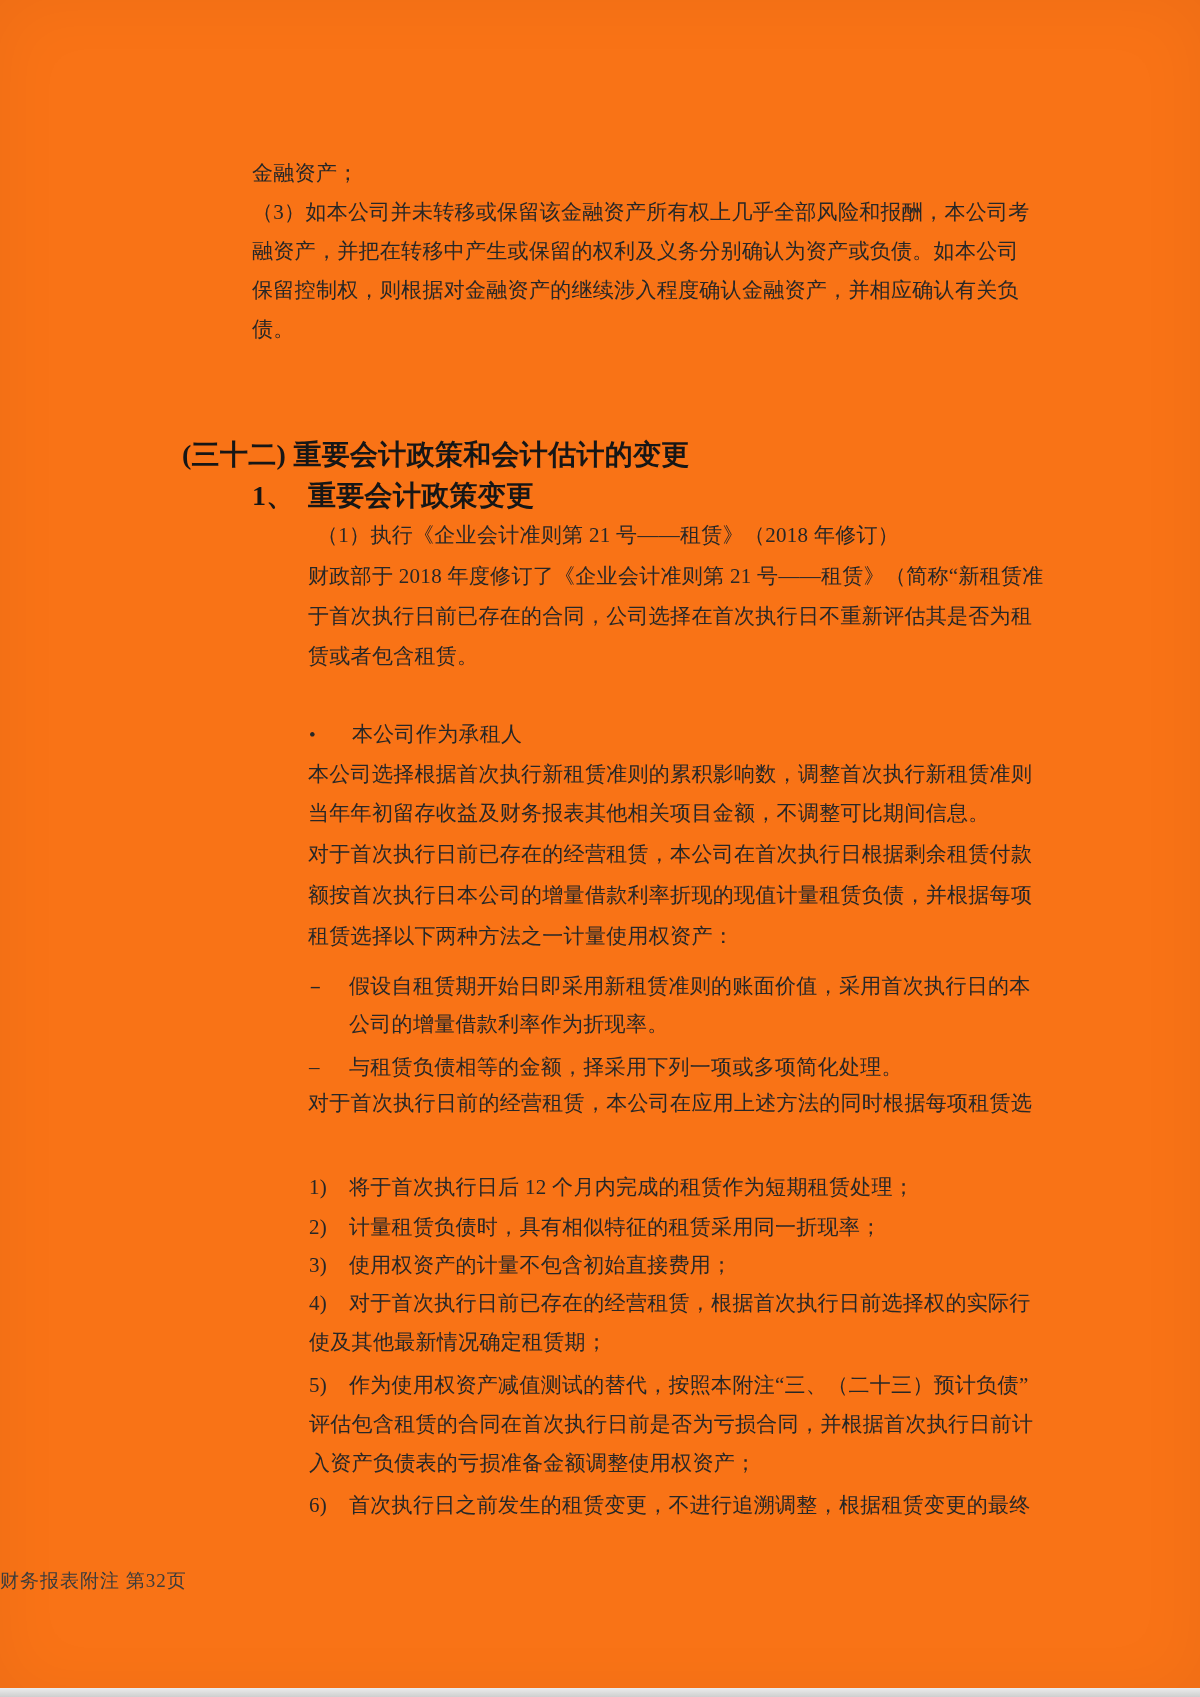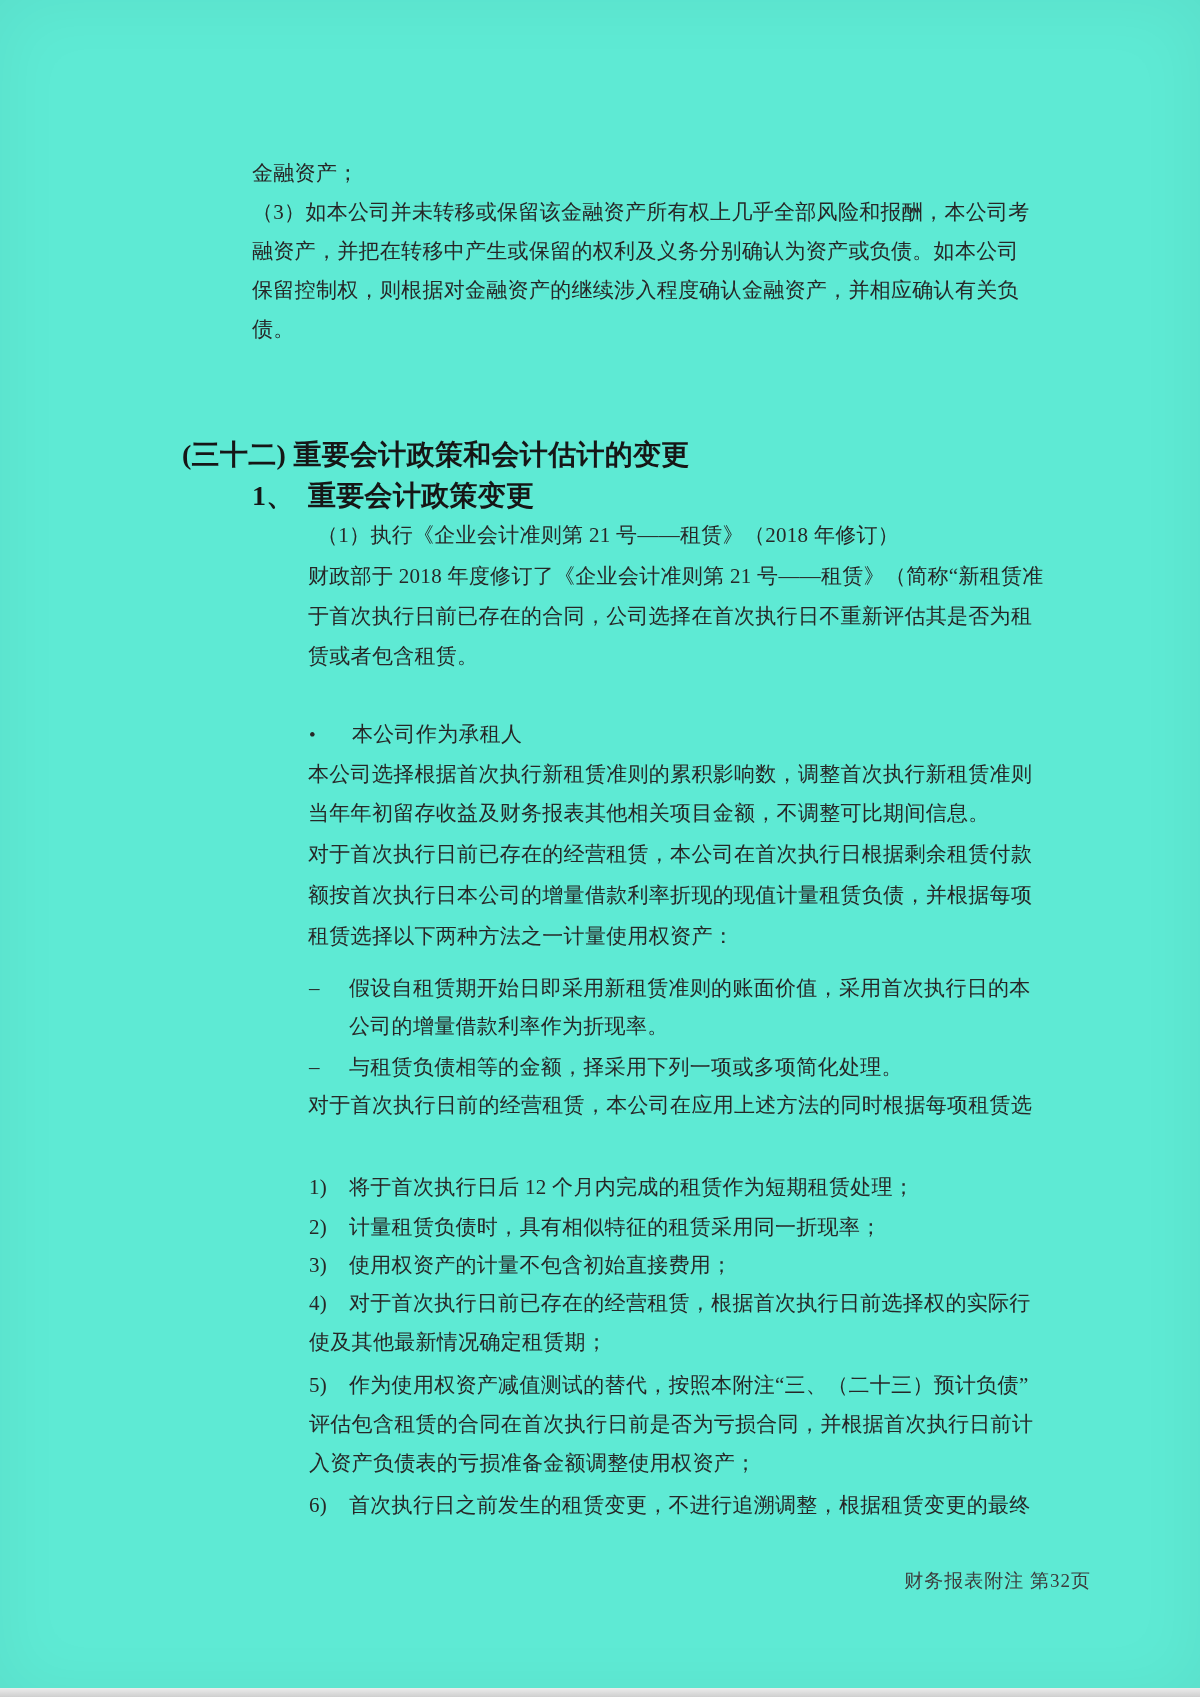--- a/index.html
+++ b/index.html
@@ -1,45 +1,45 @@
 <!DOCTYPE html>
 <html><head>
 <meta charset="utf-8">
 <style>
   html, body { margin: 0; padding: 0; background: #ffffff; }
   .page {
     position: relative;
     width: 1200px;
     height: 1697px;
-    background: #5eead4;
+    background: #f97316;
     overflow: hidden;
     font-family: "Liberation Serif", "DejaVu Serif", serif;
     color: #272727;
     box-shadow: inset 0 0 70px rgba(0,0,0,0.05);
   }
   .blk {
     position: absolute;
     white-space: nowrap;
     font-size: 21px;
     letter-spacing: 0.3px;
   }
   .line { height: 39px; line-height: 39px; }
-  .lh38 .line { height: 38px; line-height: 38px; }
+  .lh38 .line { height: 38px; line-height: 38px; font-family: Liberation Mono, monospace; }
   .lh40 .line { height: 40px; line-height: 40px; }
   .lh41 .line { height: 41px; line-height: 41px; }
   .bold { font-weight: bold; font-size: 28px; color: #161616; }
   .mk { display: inline-block; width: 40px; }
   .mk-bullet { display: inline-block; width: 43px; font-size: 19px; }
   .mk-subnum { display: inline-block; width: 56px; }
   .cont { padding-left: 40px; }
   .footer {
     position: absolute;
     left: 0; top: 1566px;
     width: 1091px;
-    text-align: right;
+    text-align: left;
     font-size: 19px;
     letter-spacing: 1px;
     color: #3c3c3c;
     height: 30px; line-height: 30px;
   }
   .scan-bottom-edge {
     position: absolute;
     left: 0; bottom: 0;
     width: 100%; height: 9px;
     background: linear-gradient(#ececec, #cfcfcf);

